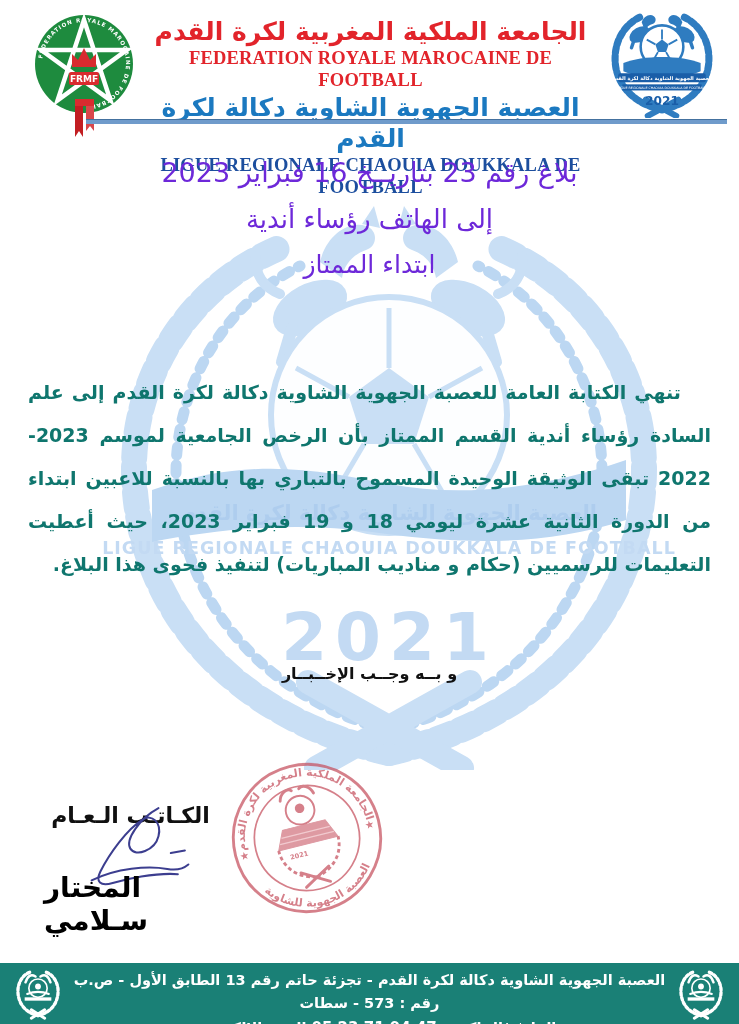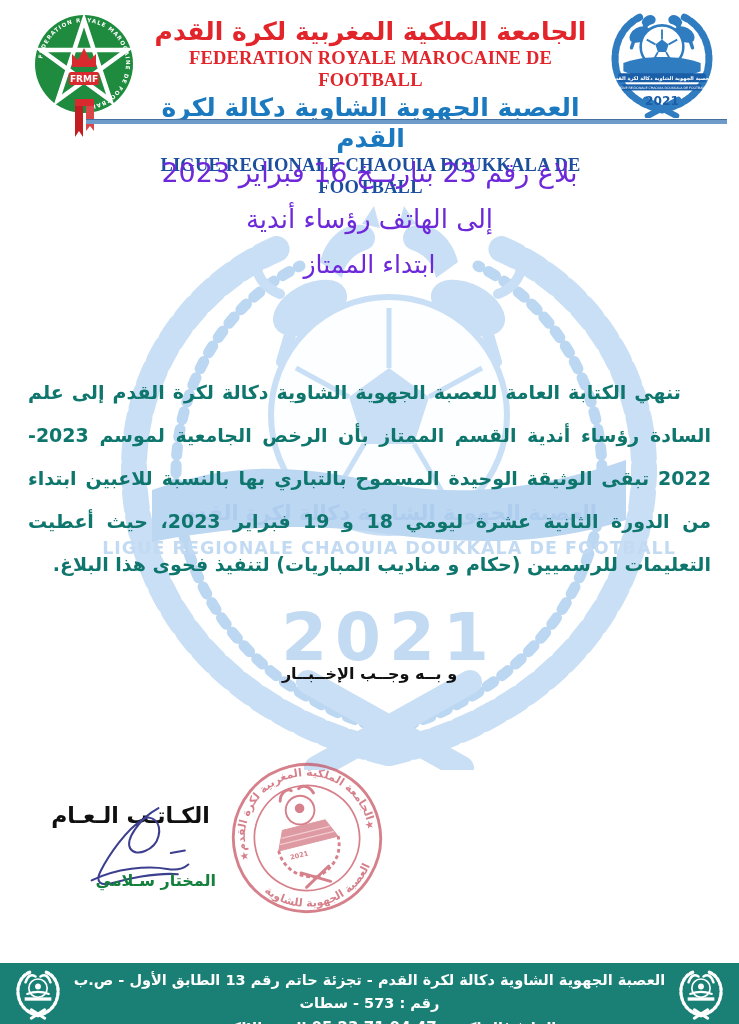--- a/index.html
+++ b/index.html
@@ -25,22 +25,22 @@
   .title-block .t3{font-size:25px;line-height:46px;}
   .body-par{position:absolute;top:371px;left:28px;right:28px;margin:0;direction:rtl;
             text-align:justify;font-size:19px;font-weight:bold;line-height:2.26;
             text-indent:30px;color:#0f766e;z-index:1;}
   .closing{position:absolute;top:664px;left:0;width:100%;text-align:center;direction:rtl;
            font-size:16px;font-weight:bold;color:#111;z-index:1;}
   
   .sig-title{position:absolute;top:779px;left:48px;width:165px;text-align:center;direction:rtl;
              font-size:22px;font-weight:bold;color:#101010;z-index:1;margin-top:24px;}
   .sig-scribble{position:absolute;left:74px;top:796px;width:132px;height:100px;z-index:1;}
-  .sig-name{position:absolute;top:871px;left:44px;width:172px;text-align:right;direction:rtl;
-            font-size:16px;font-weight:bold;color:#15803d;z-index:1;}
+  .sig-name{position:absolute;top:871px;left:44px;width:172px;text-align:left;direction:rtl;
+            font-size:28px;font-weight:bold;color:#000000;z-index:1;}
   .stamp{position:absolute;left:221px;top:752px;width:172px;height:172px;z-index:2;opacity:.85;}
   
   .footer{position:absolute;left:0;bottom:0;width:739px;height:61px;background:#1A8076;z-index:3;}
   .footer-icon{position:absolute;top:5px;width:50px;height:52px;}
   .footer-icon.left{left:13px;} .footer-icon.right{right:13px;}
   .footer-text{position:absolute;left:72px;right:72px;top:6px;text-align:center;direction:rtl;
                color:#ffffff;font-weight:bold;font-size:14.5px;line-height:1.62;}
   .footer-text .latin{direction:ltr;unicode-bidi:embed;font-size:15px;}
 </style>
 </head>

